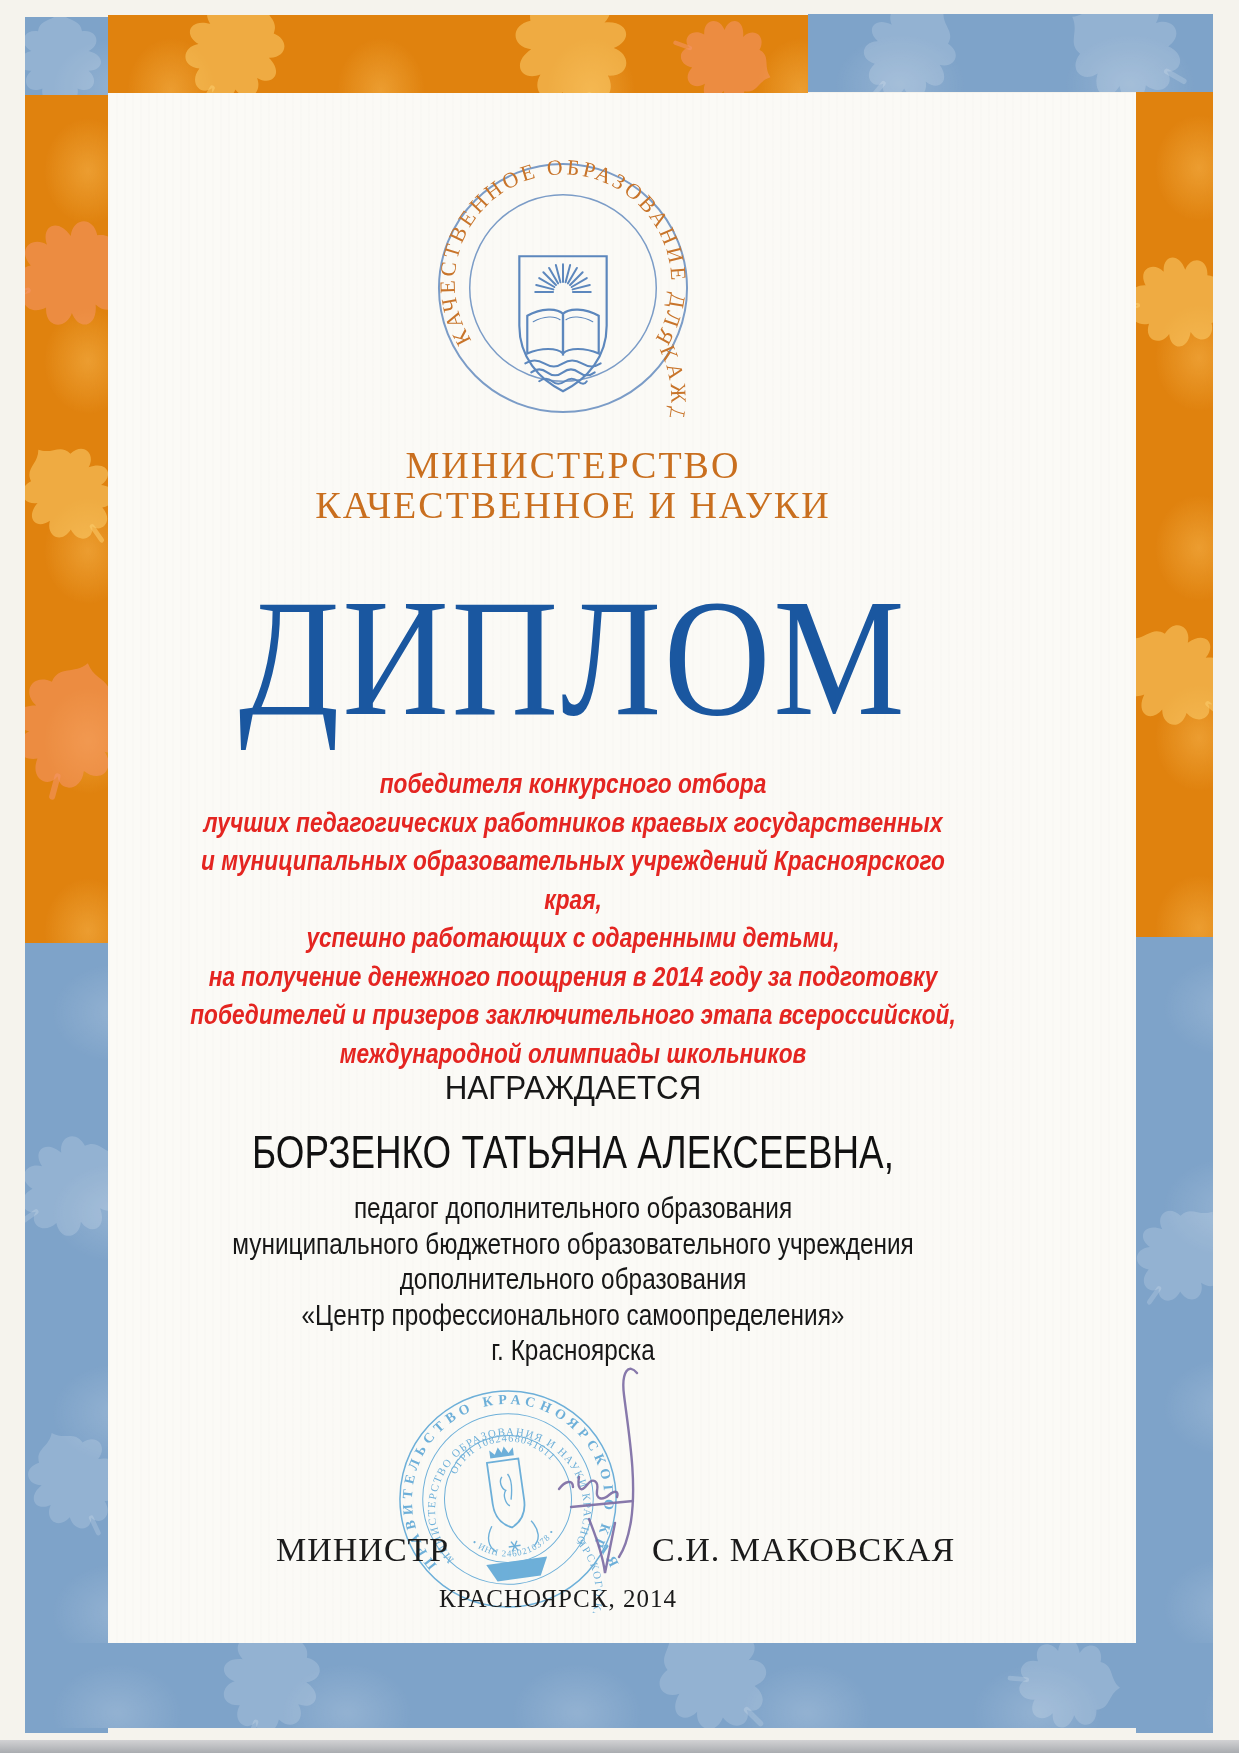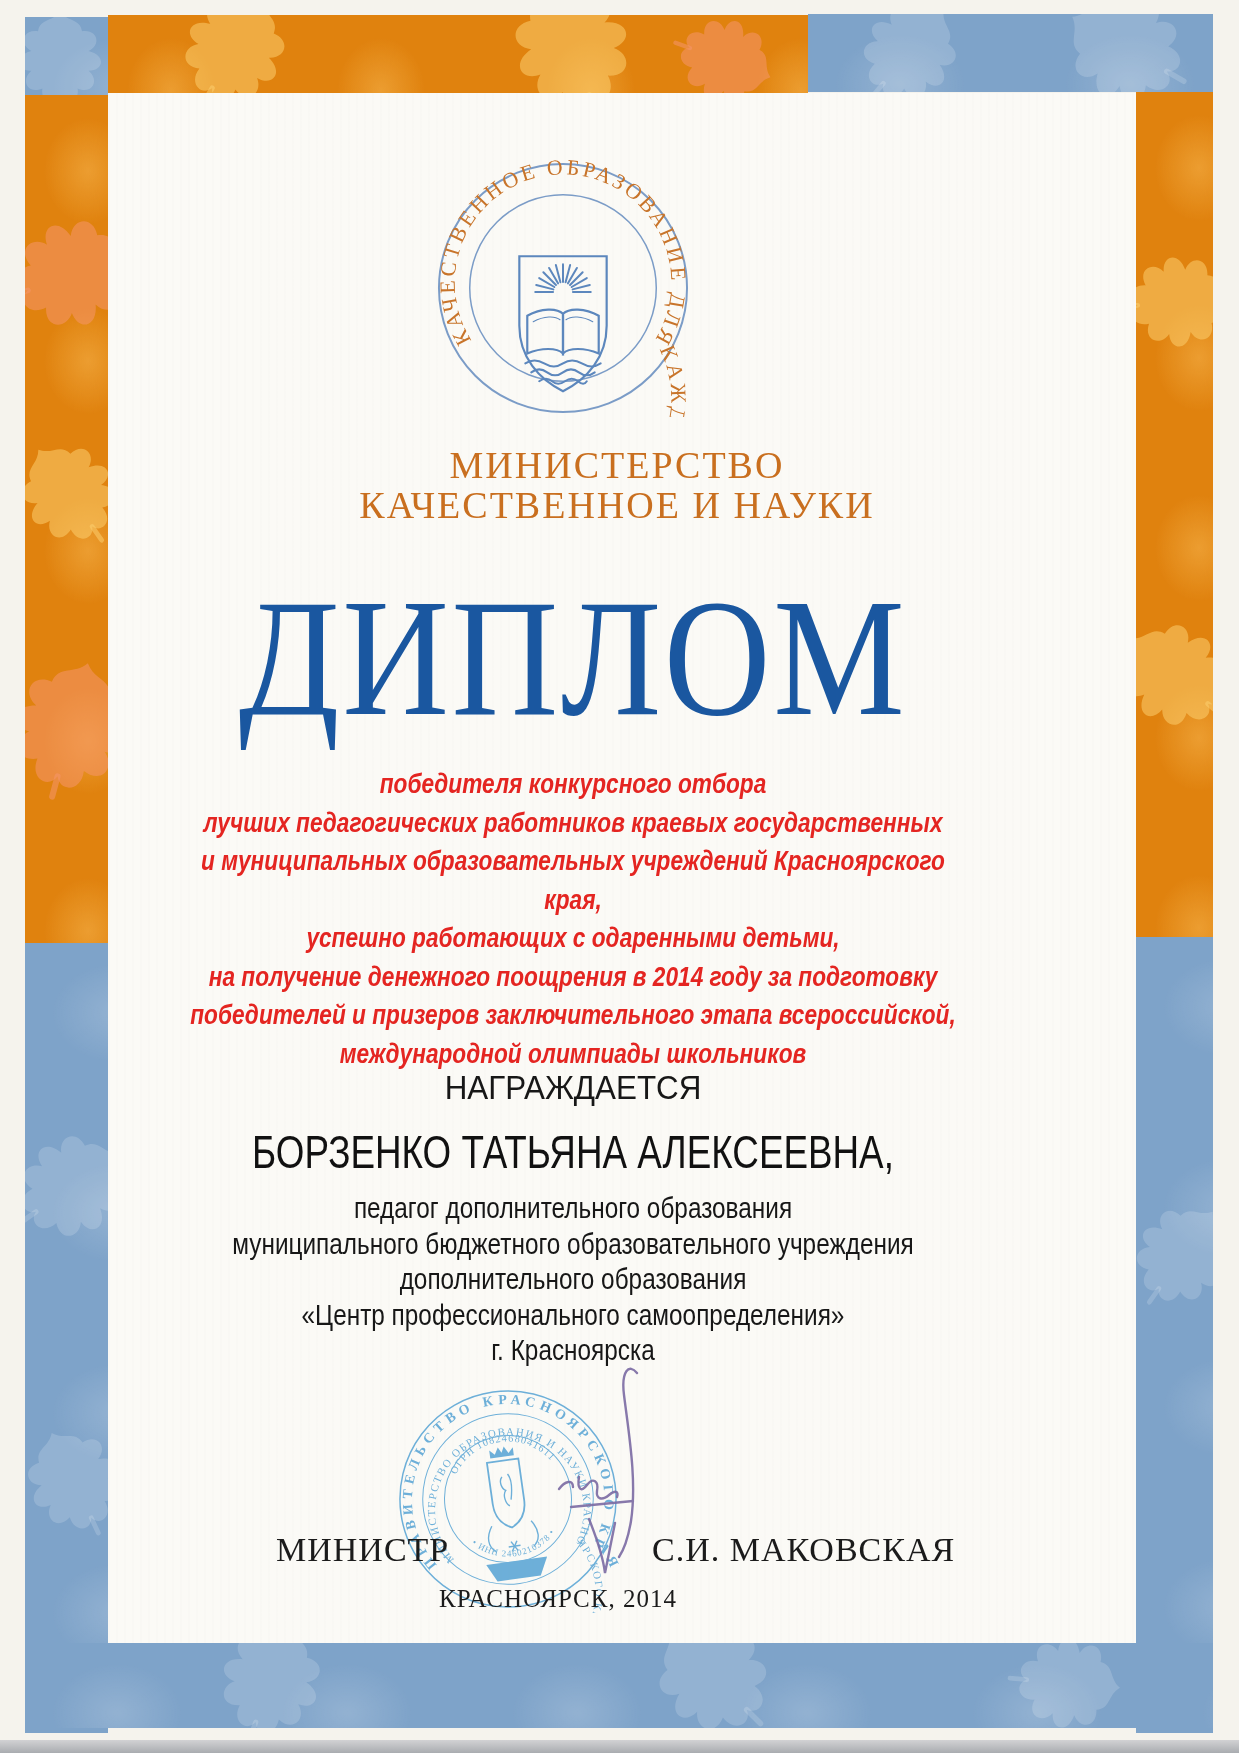--- a/index.html
+++ b/index.html
@@ -19,21 +19,21 @@
   .leaf-light{fill:rgba(252,205,110,.55);}
   .leaf-pink{fill:rgba(246,150,108,.55);}
   .leaf-white{fill:rgba(255,255,255,.17);}
   
   .inner{position:absolute;left:108px;top:93px;width:1028px;height:1550px;background:#fbfaf6;
     background-image:repeating-linear-gradient(90deg, rgba(0,0,0,.006) 0 2px, transparent 2px 8px);}
   .block{position:absolute;left:0;width:930px;text-align:center;}
   
   .emblem{position:absolute;left:326px;top:66px;width:258px;height:258px;}
   
-  .ministry{top:352px;color:#c96f1f;font-size:38px;line-height:40px;letter-spacing:2px;padding-left:44px;}
+  .ministry{top:352px;color:#c96f1f;font-size:38px;line-height:40px;letter-spacing:2px;}
   
   .title{top:478px;color:#1a57a0;font-size:168px;line-height:172px;letter-spacing:3px;
          transform:scaleX(.88);transform-origin:center top;}
   
   .clause{top:672px;color:#e42521;font-family:"Liberation Sans",sans-serif;
           font-weight:bold;font-style:italic;font-size:27px;line-height:38.5px;
           transform:scaleX(.84);transform-origin:center top;}
   
   .awarded{top:976px;color:#171717;font-family:"Liberation Sans",sans-serif;font-size:33px;
            transform:scaleX(.95);transform-origin:center top;}

